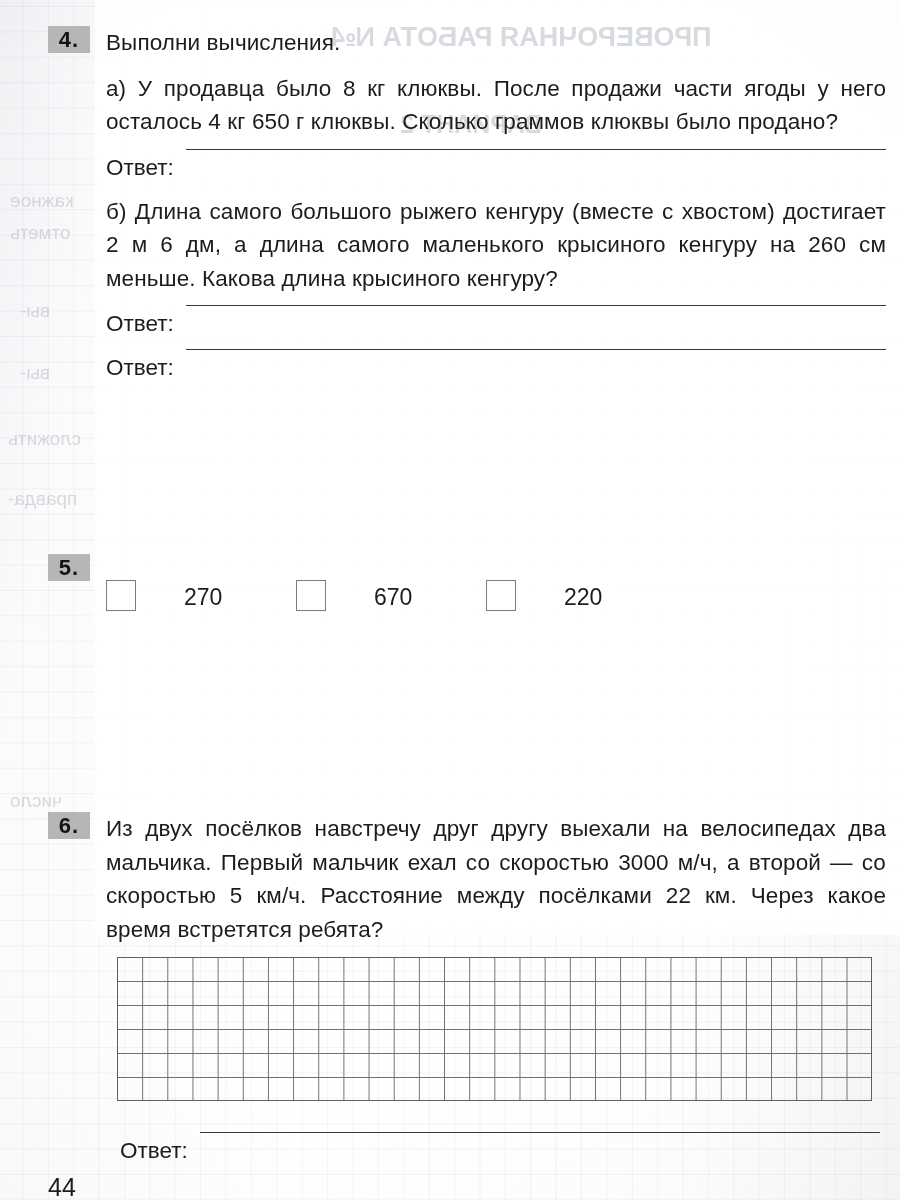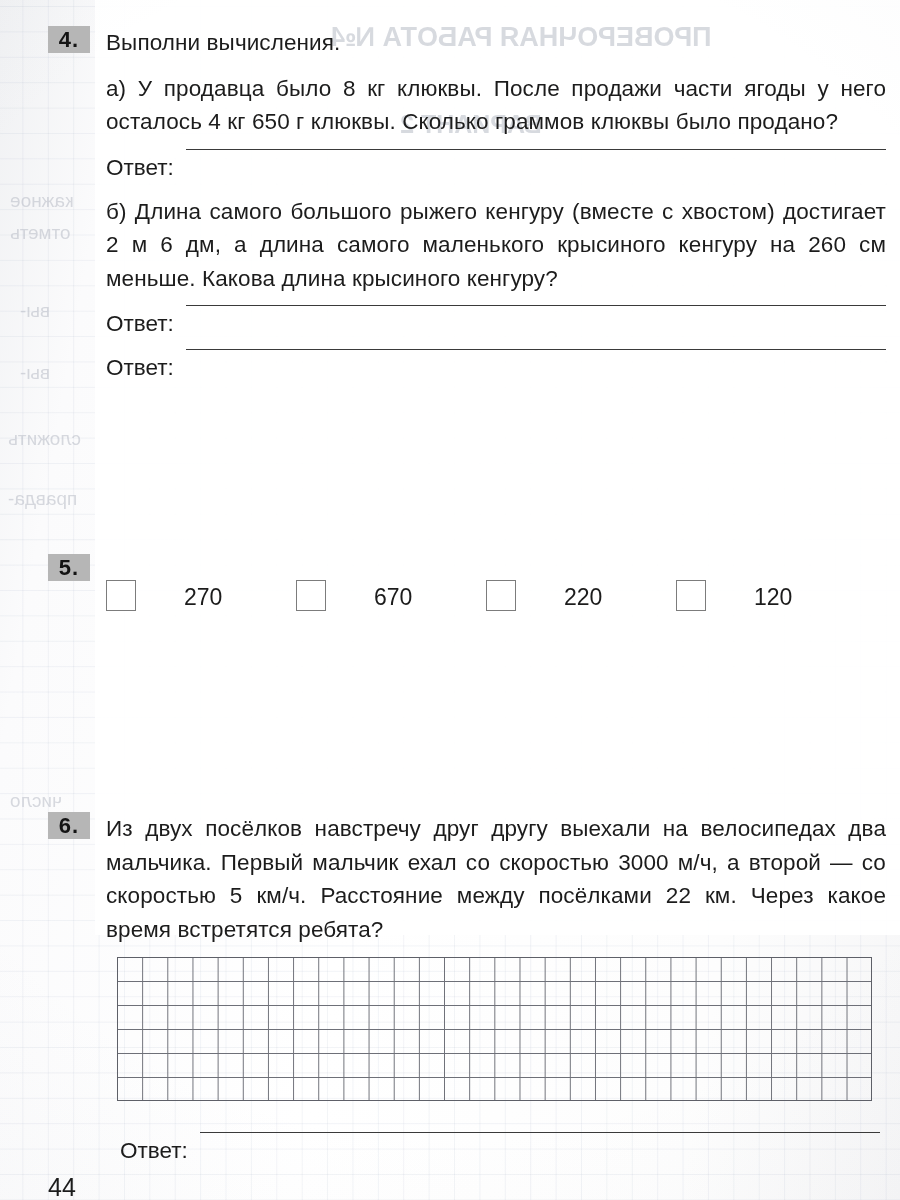--- a/index.html
+++ b/index.html
@@ -261,24 +261,20 @@
             <span class="opt-label">270</span>
           </div>
           <div class="option">
             <span class="opt-box"></span>
             <span class="opt-label">670</span>
           </div>
           <div class="option">
             <span class="opt-box"></span>
             <span class="opt-label">220</span>
           </div>
-          <div class="option">
-            <span class="opt-box"></span>
-            <span class="opt-label">120</span>
-          </div>
         </div>
       </div>
     </div>
 
     <div class="task" id="task-6" style="left:48px; top:812px; width:852px;">
       <div class="task-num">6.</div>
       <div class="task-body">
         <p class="para">Из двух посёлков навстречу друг другу выехали на велосипедах два мальчика. Первый мальчик ехал со скоростью 3000 м/ч, а второй — со скоростью 5 км/ч. Расстояние между посёлками 22 км. Через какое время встретятся ребята?</p>
       </div>
     </div>

